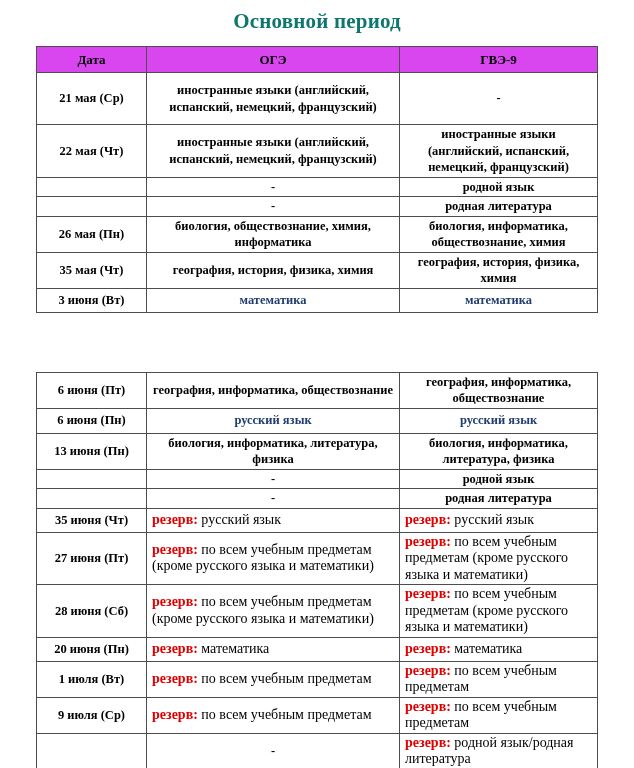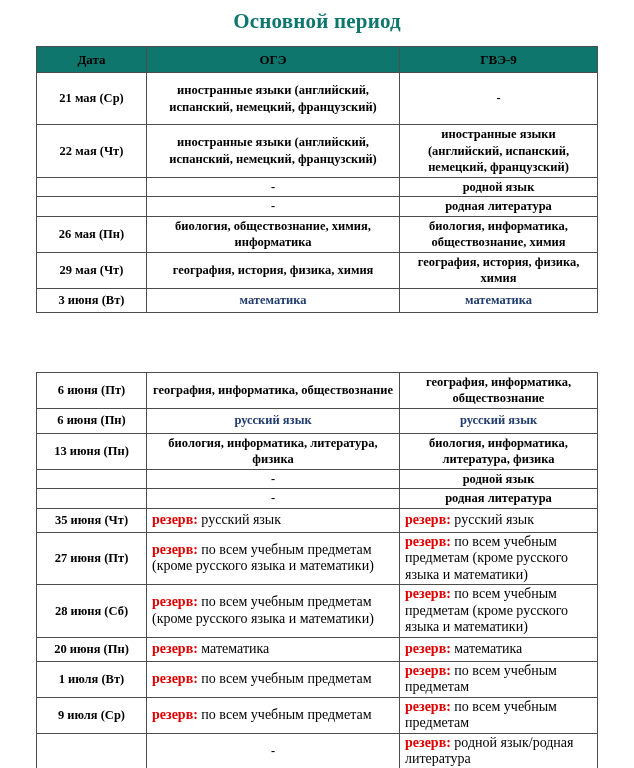--- a/index.html
+++ b/index.html
@@ -18,21 +18,21 @@
     margin-left:36px;width:561px;
   }
   col.c-date{width:110px;}
   col.c-oge{width:253px;}
   col.c-gve{width:198px;}
   td,th{
     border:1px solid #4d4d4d;
     font-size:12.5px;font-weight:bold;text-align:center;vertical-align:middle;
     padding:1px 3px;line-height:1.32;overflow:hidden;
   }
-  th{background:#0f766e;font-size:13px;}
+  th{background:#d946ef;font-size:13px;}
   td.blue{color:#213c6e;}
   td.res{
     text-align:left;font-weight:normal;font-size:14px;line-height:1.18;
     padding-left:5px;padding-right:4px;
   }
   .pfx{color:#e00000;font-weight:bold;}
   .t2{margin-top:59px;}
   tr.h26{height:26px;} tr.h52{height:52px;} tr.h18{height:18px;}
   tr.h36{height:36px;} tr.h24{height:24px;} tr.h35{height:35px;}
   tr.h25{height:25px;} tr.h17{height:17px;} tr.h44{height:44px;}
@@ -76,21 +76,21 @@
       <td></td>
       <td>-</td>
       <td>родная литература</td>
     </tr>
     <tr class="h36">
       <td>26 мая (Пн)</td>
       <td>биология, обществознание, химия, информатика</td>
       <td>биология, информатика, обществознание, химия</td>
     </tr>
     <tr class="h36">
-      <td>29 мая (Чт)</td>
+      <td>35 мая (Чт)</td>
       <td>география, история, физика, химия</td>
       <td>география, история, физика, химия</td>
     </tr>
     <tr class="h24">
       <td>3 июня (Вт)</td>
       <td class="blue">математика</td>
       <td class="blue">математика</td>
     </tr>
   </tbody>
     </table>

